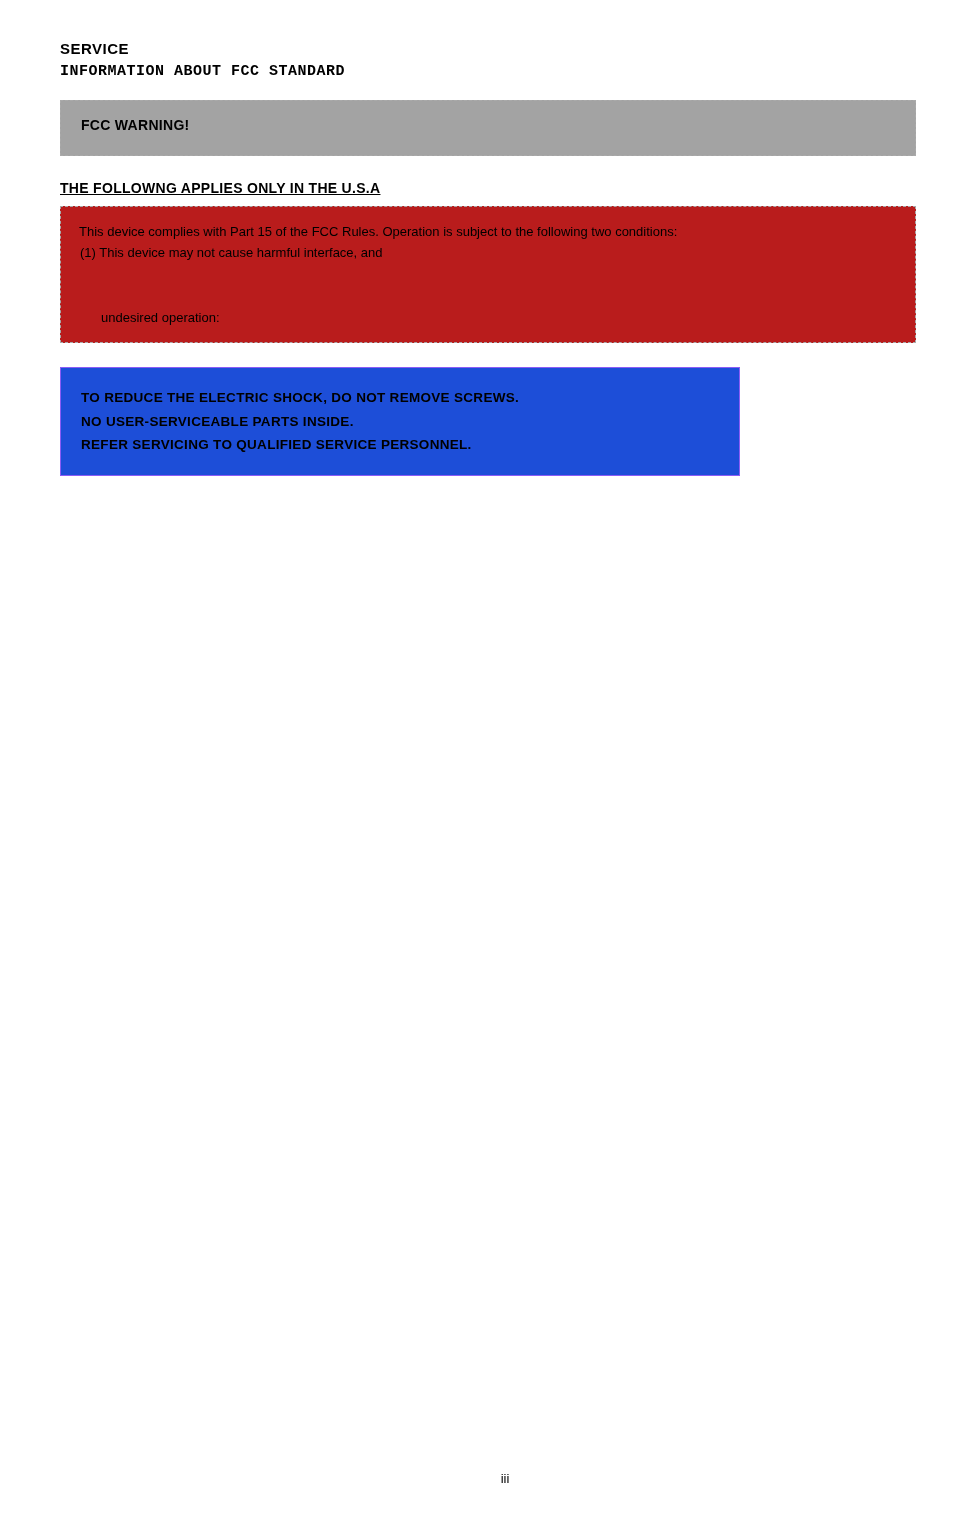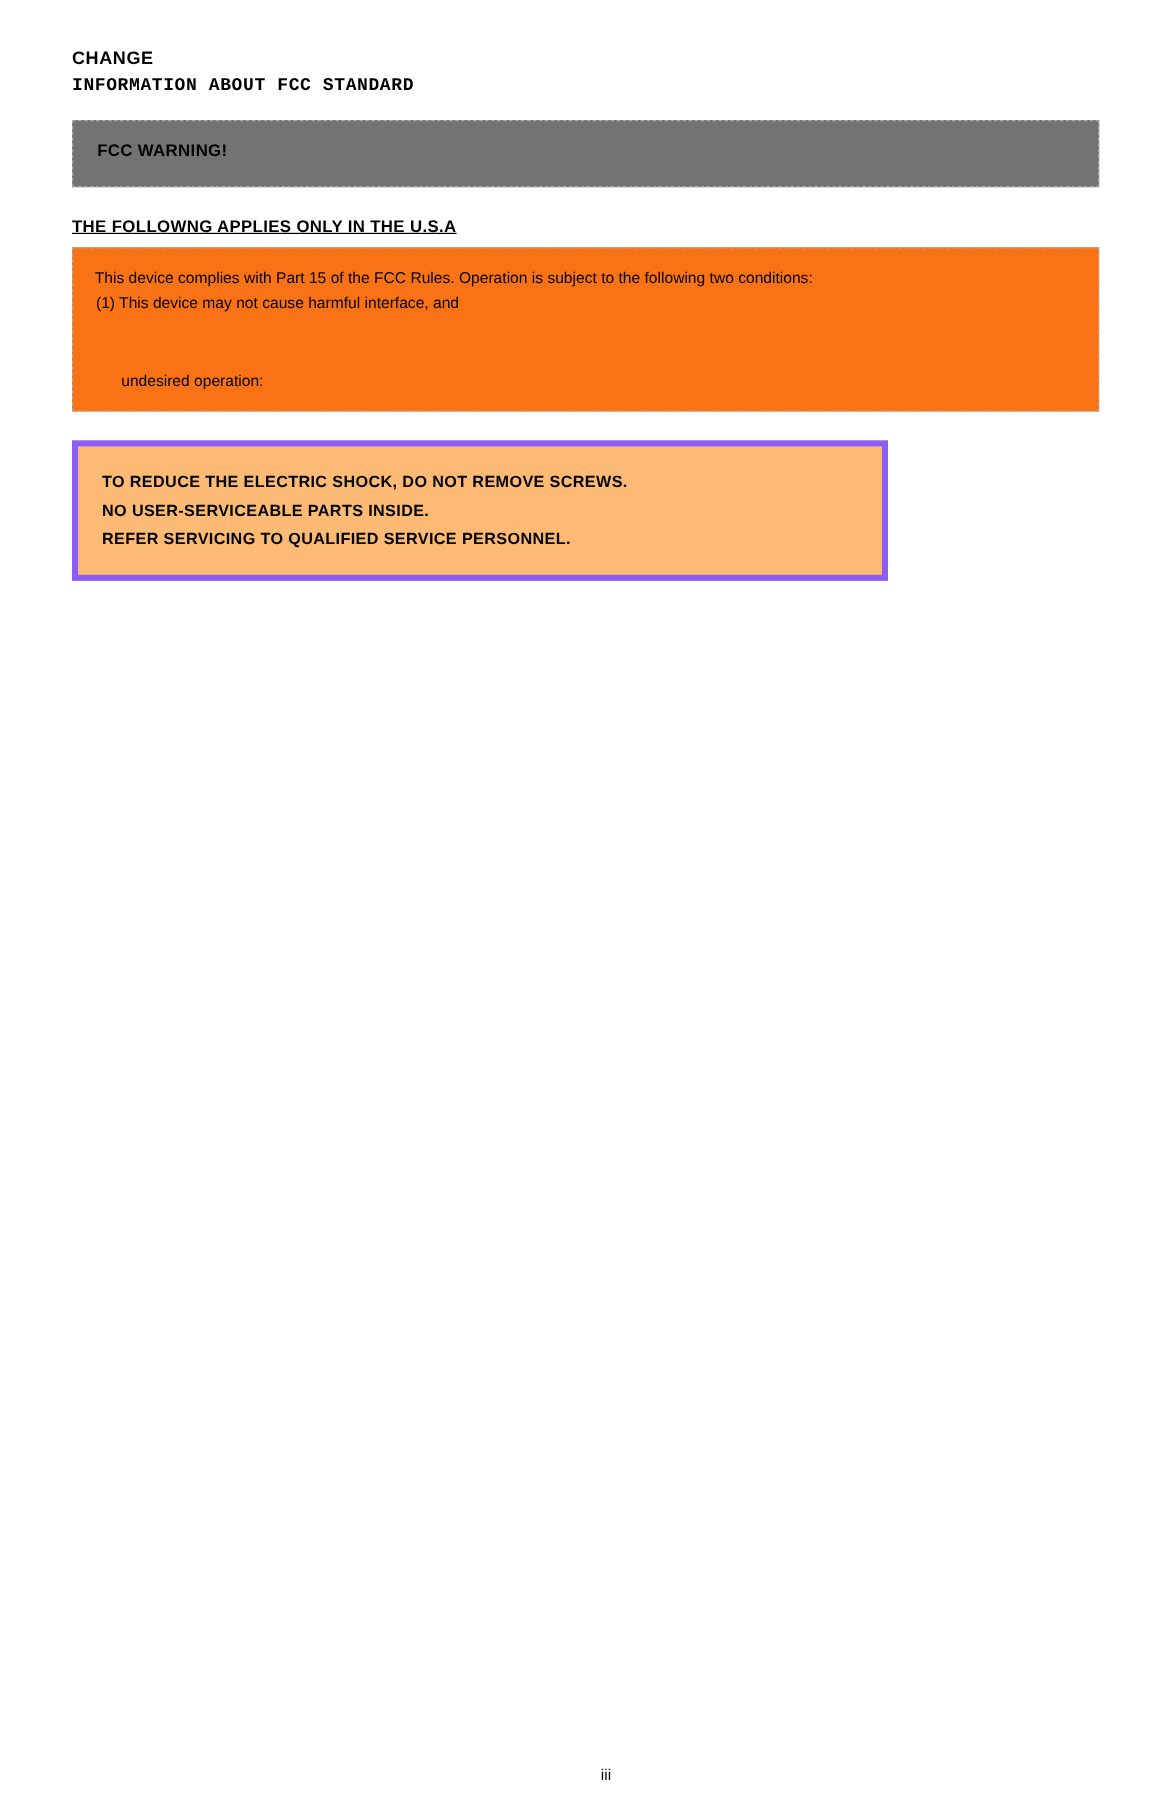--- a/index.html
+++ b/index.html
@@ -30,21 +30,21 @@
       font-weight: bold;
       font-family: Liberation Mono, monospace;
       margin-bottom: 20px;
       letter-spacing: 0.5px;
     }
 
     .fcc-warning-box {
       border: 1px dashed #aaa;
       padding: 16px 20px;
       margin-bottom: 24px;
-      background: #737373;
+      background: #a3a3a3;
     }
 
     .fcc-warning-title {
       font-size: 14px;
       font-weight: bold;
       font-family: Arial, sans-serif;
       margin-bottom: 6px;
       letter-spacing: 0.3px;
     }
 
@@ -63,44 +63,44 @@
       text-decoration: underline;
       margin-bottom: 10px;
       margin-top: 10px;
       letter-spacing: 0.3px;
     }
 
     .fcc-part15-box {
       border: 1px dashed #aaa;
       padding: 14px 18px;
       margin-bottom: 24px;
-      background: #f97316;
+      background: #b91c1c;
     }
 
     .fcc-part15-text {
       font-size: 13px;
       font-family: Arial, sans-serif;
       line-height: 1.65;
     }
 
     .fcc-part15-text .condition {
       display: block;
       margin-left: 1px;
     }
 
     .fcc-part15-text .condition-2 {
       display: block;
       margin-left: 22px;
     }
 
     .service-box {
-      border: 5px solid #8b5cf6;
+      border: 1px solid #8b5cf6;
       padding: 18px 20px;
       margin-bottom: 24px;
-      background: #fdba74;
+      background: #1d4ed8;
       max-width: 680px;
     }
 
     .service-text {
       font-size: 13.5px;
       font-weight: bold;
       font-family: Arial, sans-serif;
       line-height: 1.75;
       letter-spacing: 0.3px;
     }
@@ -111,21 +111,21 @@
       left: 50%;
       transform: translateX(-50%);
       font-size: 13px;
       font-family: Arial, sans-serif;
       padding-left: 34px;
     }
   </style>
 </head>
 <body>
 
-<p class="page-title-caution">CHANGE</p>
+<p class="page-title-caution">SERVICE</p>
 
 <p class="page-subtitle">INFORMATION ABOUT FCC STANDARD</p>
 
 <div class="fcc-warning-box">
   <div class="fcc-warning-title">FCC WARNING!</div>
 </div>
 
 <p class="section-heading">THE FOLLOWNG APPLIES ONLY IN THE U.S.A</p>
 
 <div class="fcc-part15-box">

